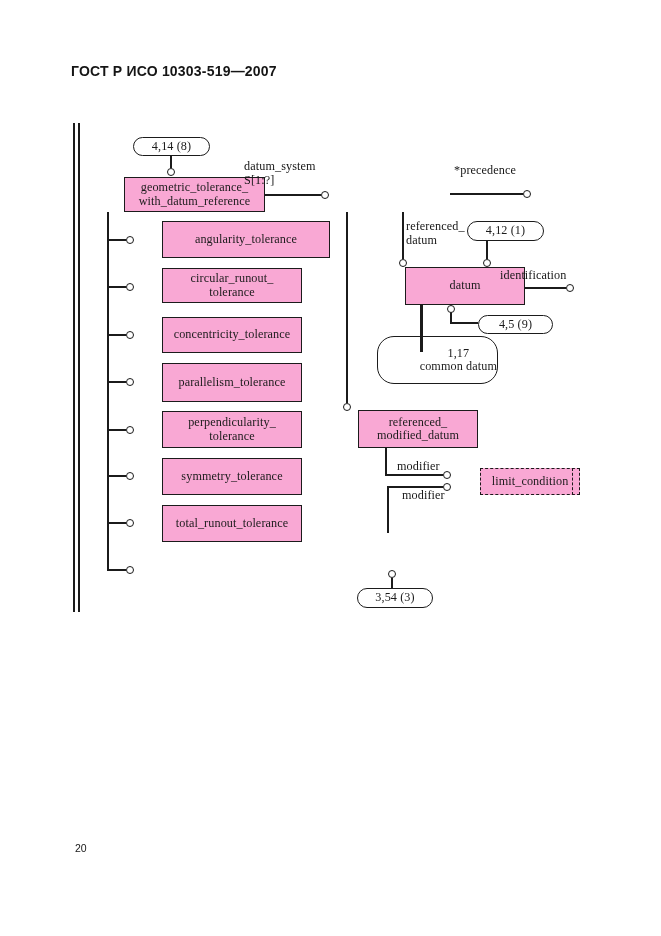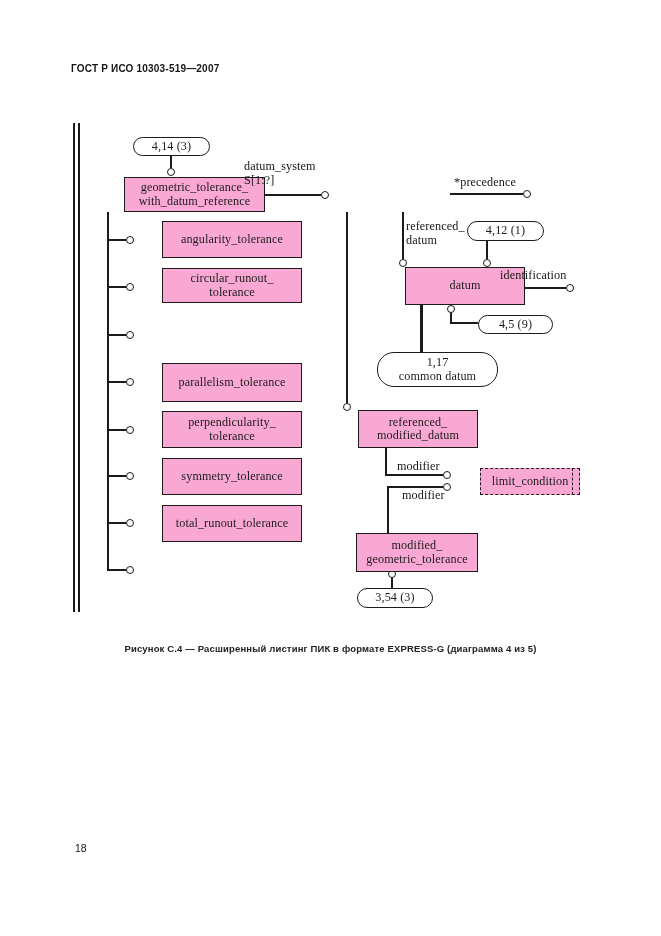--- a/index.html
+++ b/index.html
@@ -1,19 +1,19 @@
 <!DOCTYPE html>
 <html><head>
 <meta charset="utf-8">
 <style>
   html,body{margin:0;padding:0;background:#e8e8e8;}
   .page{position:relative;width:661px;height:936px;background:#ffffff;margin:0 auto;
         font-family:"Liberation Serif",serif;color:#1b1b1b;overflow:hidden;}
   .hdr{position:absolute;left:71px;top:63px;font-family:"Liberation Sans",sans-serif;
-       font-size:10px;font-weight:700;letter-spacing:.2px;color:#151515;}
+       font-size:14px;font-weight:700;letter-spacing:.2px;color:#151515;}
   .pageno{position:absolute;left:75px;top:842px;font-family:"Liberation Sans",sans-serif;
        font-size:10.5px;color:#161616;}
   .caption{position:absolute;left:0;right:0;top:643px;text-align:center;
        font-family:"Liberation Sans",sans-serif;font-size:9.5px;font-weight:700;
        letter-spacing:.15px;color:#222;}
   .box{position:absolute;border:1.3px solid #1b1b1b;background:#f9a8d4;display:flex;
        align-items:center;justify-content:center;box-sizing:border-box;margin-left:28px;}
   .box span,.oval span{white-space:pre-line;text-align:center;
        font-size:12.2px;line-height:13.5px;letter-spacing:.1px;}
   .oval{position:absolute;border:1.3px solid #1b1b1b;background:#fff;display:flex;
@@ -34,29 +34,29 @@
 <body>
 
 <div class="page">
 
   <div class="hdr">ГОСТ Р ИСО 10303-519—2007</div>
 
   <div class="dbar" style="left:73px;top:123px;height:489px;"></div>
   <div class="dbar" style="left:78px;top:123px;height:489px;"></div>
 
   <div class="oval" style="left:133px;top:137px;width:77px;height:19px;border-radius:10px;">
-      <span>4,14 (3)</span>
+      <span>4,14 (8)</span>
     </div>
   <div class="oval" style="left:467px;top:221px;width:77px;height:20px;border-radius:10px;">
       <span>4,12 (1)</span>
     </div>
   <div class="oval" style="left:478px;top:315px;width:75px;height:19px;border-radius:10px;">
       <span>4,5 (9)</span>
     </div>
-  <div class="oval" style="left:377px;top:352px;width:121px;height:35px;border-radius:17px;">
+  <div class="oval" style="left:377px;top:336px;width:121px;height:48px;border-radius:17px;justify-content:flex-end;">
       <span>1,17
 common datum</span>
     </div>
   <div class="oval" style="left:357px;top:588px;width:76px;height:20px;border-radius:10px;">
       <span>3,54 (3)</span>
     </div>
 
   <div class="vline" style="left:170px;top:156px;height:12px;"></div>
   <div class="hline" style="left:237px;top:194px;width:84px;"></div>
   <div class="hline" style="left:450px;top:193px;width:73px;"></div>
@@ -100,26 +100,29 @@
   <div class="circ" style="left:126px;top:378px;"></div>
   <div class="circ" style="left:126px;top:426px;"></div>
   <div class="circ" style="left:126px;top:472px;"></div>
   <div class="circ" style="left:126px;top:519px;"></div>
   <div class="circ" style="left:126px;top:566px;"></div>
 
   <div class="box" style="left:96px;top:177px;width:141px;height:35px;">
       <span>geometric_tolerance_
 with_datum_reference</span>
     </div>
-  <div class="box" style="left:134px;top:221px;width:140px;height:37px;">
+  <div class="box" style="left:134px;top:221px;width:168px;height:37px;">
       <span>angularity_tolerance</span>
     </div>
   <div class="box" style="left:134px;top:268px;width:140px;height:35px;">
       <span>circular_runout_
 tolerance</span>
+    </div>
+  <div class="box" style="left:134px;top:317px;width:140px;height:36px;">
+      <span>concentricity_tolerance</span>
     </div>
   <div class="box" style="left:134px;top:363px;width:140px;height:39px;">
       <span>parallelism_tolerance</span>
     </div>
   <div class="box" style="left:134px;top:411px;width:140px;height:37px;">
       <span>perpendicularity_
 tolerance</span>
     </div>
   <div class="box" style="left:134px;top:458px;width:140px;height:37px;">
       <span>symmetry_tolerance</span>
@@ -127,34 +130,29 @@
   <div class="box" style="left:134px;top:505px;width:140px;height:37px;">
       <span>total_runout_tolerance</span>
     </div>
   <div class="box" style="left:377px;top:267px;width:120px;height:38px;">
       <span>datum</span>
     </div>
   <div class="box" style="left:330px;top:410px;width:120px;height:38px;">
       <span>referenced_
 modified_datum</span>
     </div>
-  <div class="box" style="left:328px;top:533px;width:122px;height:39px;">
-      <span>modified_
-geometric_tolerance</span>
-    </div>
   <div class="box dashed" style="left:452px;top:468px;width:100px;height:27px;justify-content:center;">
     <span>limit_condition</span>
     <div class="inner-dash"></div>
   </div>
 
   <div class="lbl" style="left:244px;top:160px;">datum_system
 S[1:?]</div>
-  <div class="lbl" style="left:454px;top:176px;">*precedence</div>
+  <div class="lbl" style="left:454px;top:164px;">*precedence</div>
   <div class="lbl" style="left:406px;top:220px;">referenced_
 datum</div>
   <div class="lbl" style="left:500px;top:269px;">identification</div>
   <div class="lbl" style="left:397px;top:460px;">modifier</div>
   <div class="lbl" style="left:402px;top:489px;">modifier</div>
 
-  <div class="caption">Рисунок С.4 — Расширенный листинг ПИК в формате EXPRESS-G (диаграмма 4 из 5)</div>
-  <div class="pageno">18</div>
+  <div class="pageno">20</div>
 
 </div>
 
 </body></html>

